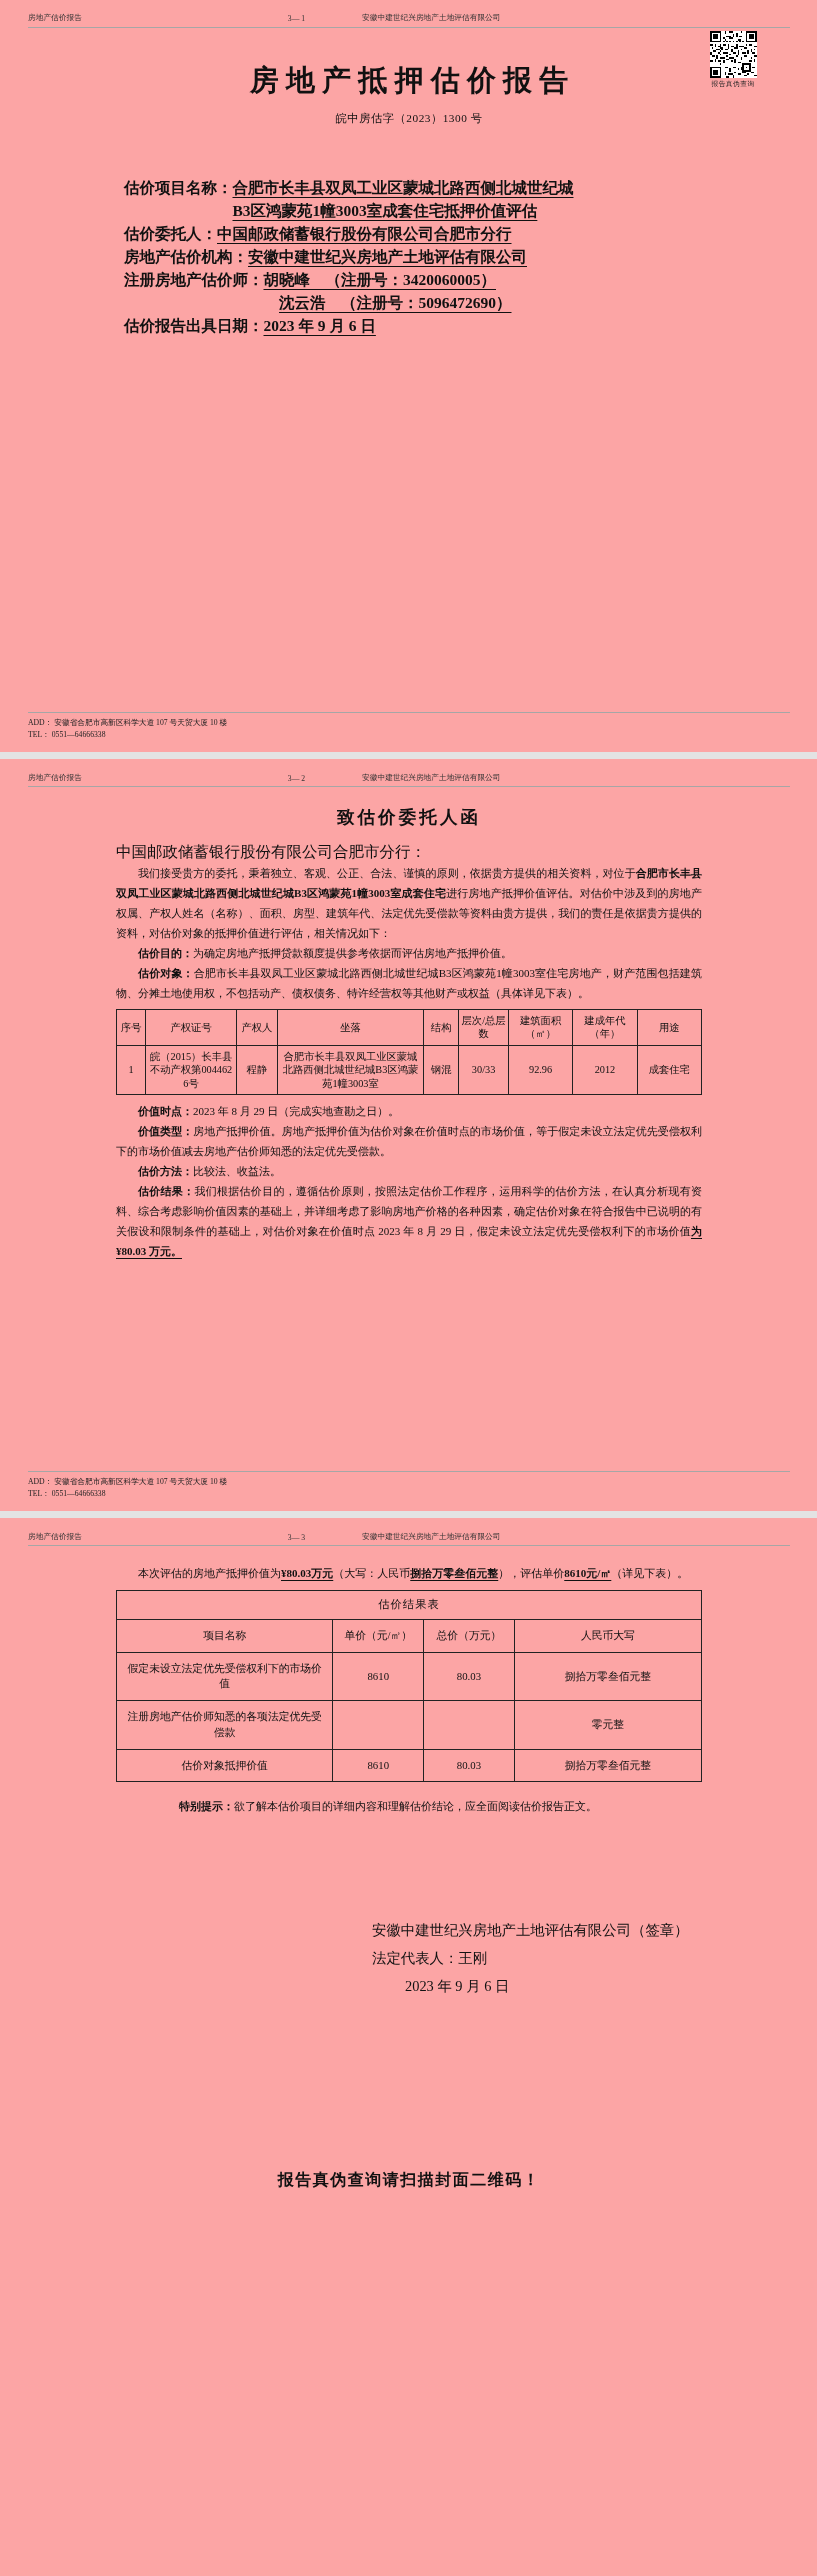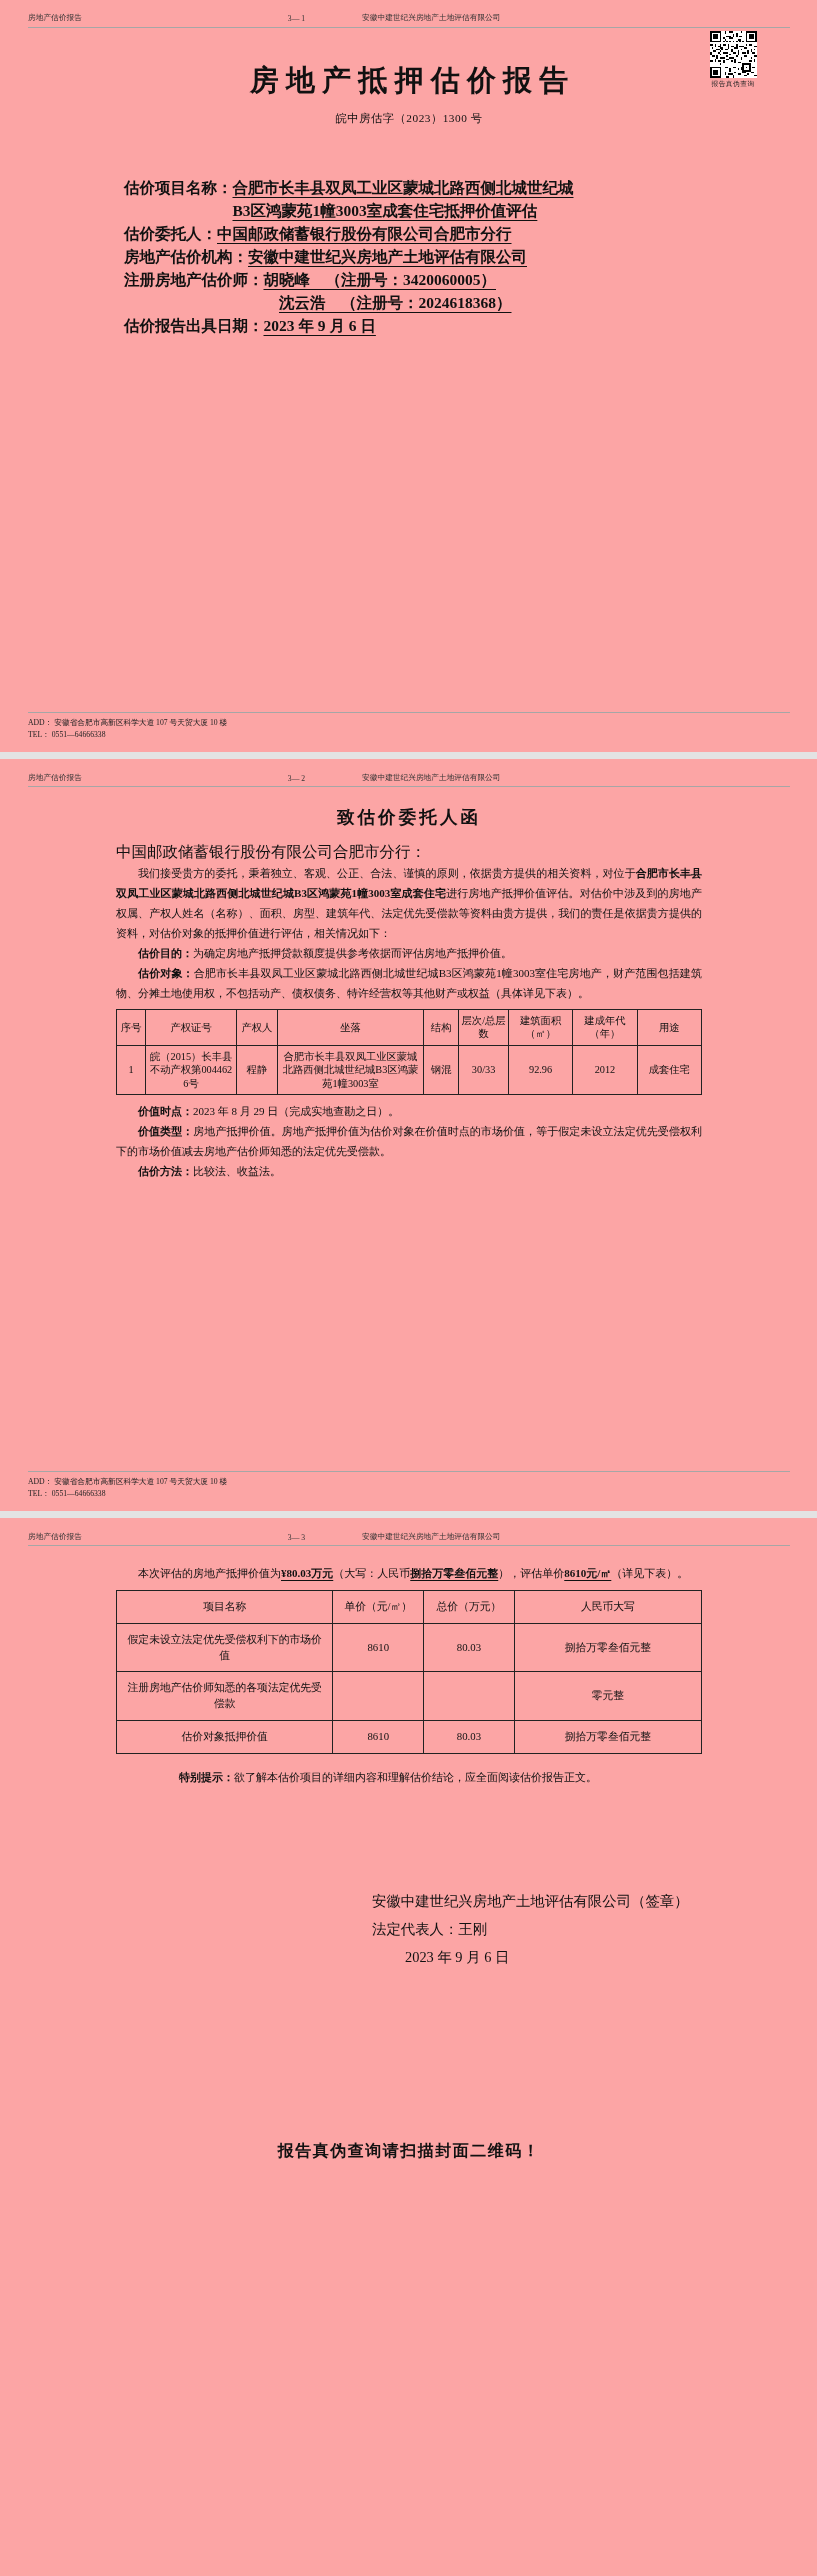--- a/index.html
+++ b/index.html
@@ -287,21 +287,21 @@
     <div class="field">
       <span class="flabel">房地产估价机构：</span>
       <span class="fvalue">安徽中建世纪兴房地产土地评估有限公司</span>
     </div>
     <div class="field">
       <span class="flabel">注册房地产估价师：</span>
       <span class="fvalue">胡晓峰　（注册号：3420060005）</span>
     </div>
     <div class="field cont">
       <span class="flabel"></span>
-      <span class="fvalue">沈云浩　（注册号：2024618368）</span>
+      <span class="fvalue">沈云浩　（注册号：5096472690）</span>
     </div>
     <div class="field">
       <span class="flabel">估价报告出具日期：</span>
       <span class="fvalue">2023 年 9 月 6 日</span>
     </div>
   </div>
 
   <div class="page-footer">
     <div>ADD：  安徽省合肥市高新区科学大道 107 号天贸大厦 10 楼</div>
     <div>TEL：  0551—64666338</div>
@@ -362,20 +362,21 @@
       </tr>
     </tbody>
       </table>
 
     <p class="para"><span class="b">价值时点：</span><span>2023 年 8 月 29 日（完成实地查勘之日）。</span></p>
 
     <p class="para"><span class="b">价值类型：</span><span>房地产抵押价值。房地产抵押价值为估价对象在价值时点的市场价值，等于假定未设立法定优先受偿权利下的市场价值减去房地产估价师知悉的法定优先受偿款。</span></p>
 
     <p class="para"><span class="b">估价方法：</span><span>比较法、收益法。</span></p>
 
+    <p class="para"><span class="b">估价结果：</span><span>我们根据估价目的，遵循估价原则，按照法定估价工作程序，运用科学的估价方法，在认真分析现有资料、综合考虑影响价值因素的基础上，并详细考虑了影响房地产价格的各种因素，确定估价对象在符合报告中已说明的有关假设和限制条件的基础上，对估价对象在价值时点 2023 年 8 月 29 日，假定未设立法定优先受偿权利下的市场价值</span><span class="b u">为¥80.03 万元。</span></p>
   </div>
 
   <div class="page-footer">
     <div>ADD：  安徽省合肥市高新区科学大道 107 号天贸大厦 10 楼</div>
     <div>TEL：  0551—64666338</div>
   </div>
 </div>
 
 <div class="page page-3">
   <div class="page-header">
@@ -388,20 +389,23 @@
     <p class="para" style="margin-top:16.5px"><span>本次评估的房地产抵押价值为</span><span class="b u">¥80.03万元</span><span>（大写：人民币</span><span class="b u">捌拾万零叁佰元整</span><span>），评估单价</span><span class="b u">8610元/㎡</span><span>（详见下表）。</span></p>
 
     <table class="result-table">
       <colgroup>
         <col style="width:37%">
           <col style="width:15.5%">
           <col style="width:15.5%">
           <col style="width:32%">
       </colgroup>
       <tbody>
+          <tr class="tbl-title">
+        <td colspan="4">估价结果表</td>
+      </tr>
       <tr>
         <th>项目名称</th>
         <th>单价（元/㎡）</th>
         <th>总价（万元）</th>
         <th>人民币大写</th>
       </tr>
       <tr>
         <td>假定未设立法定优先受偿权利下的市场价值</td>
         <td>8610</td>
         <td>80.03</td>

